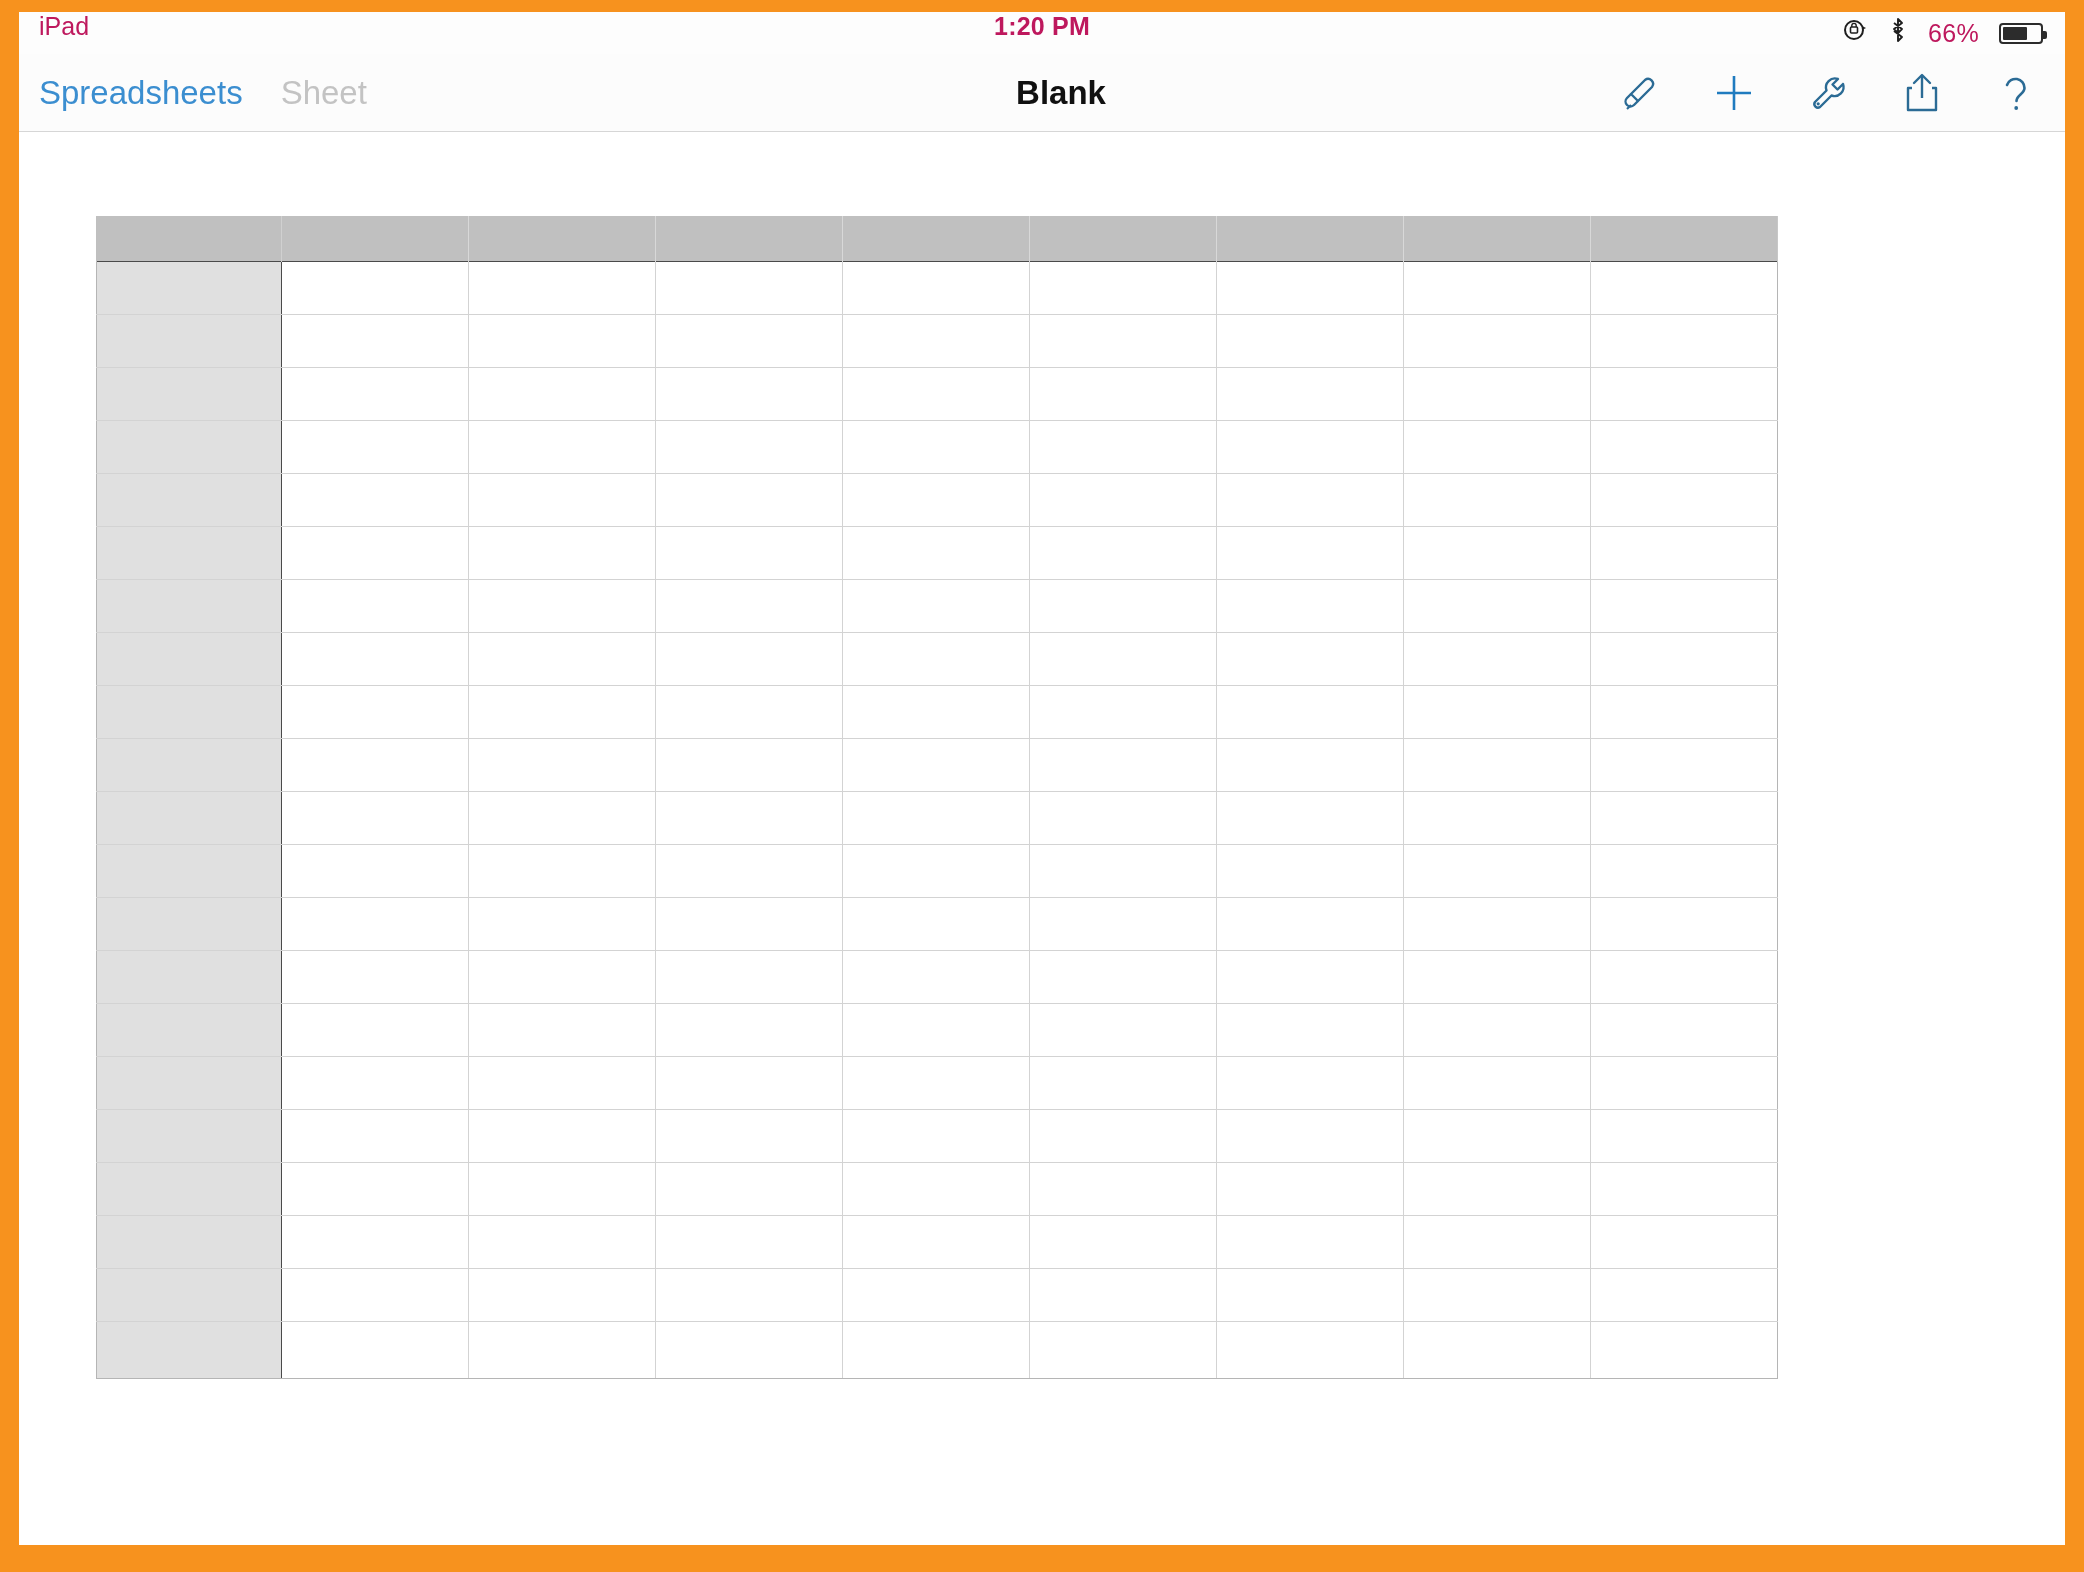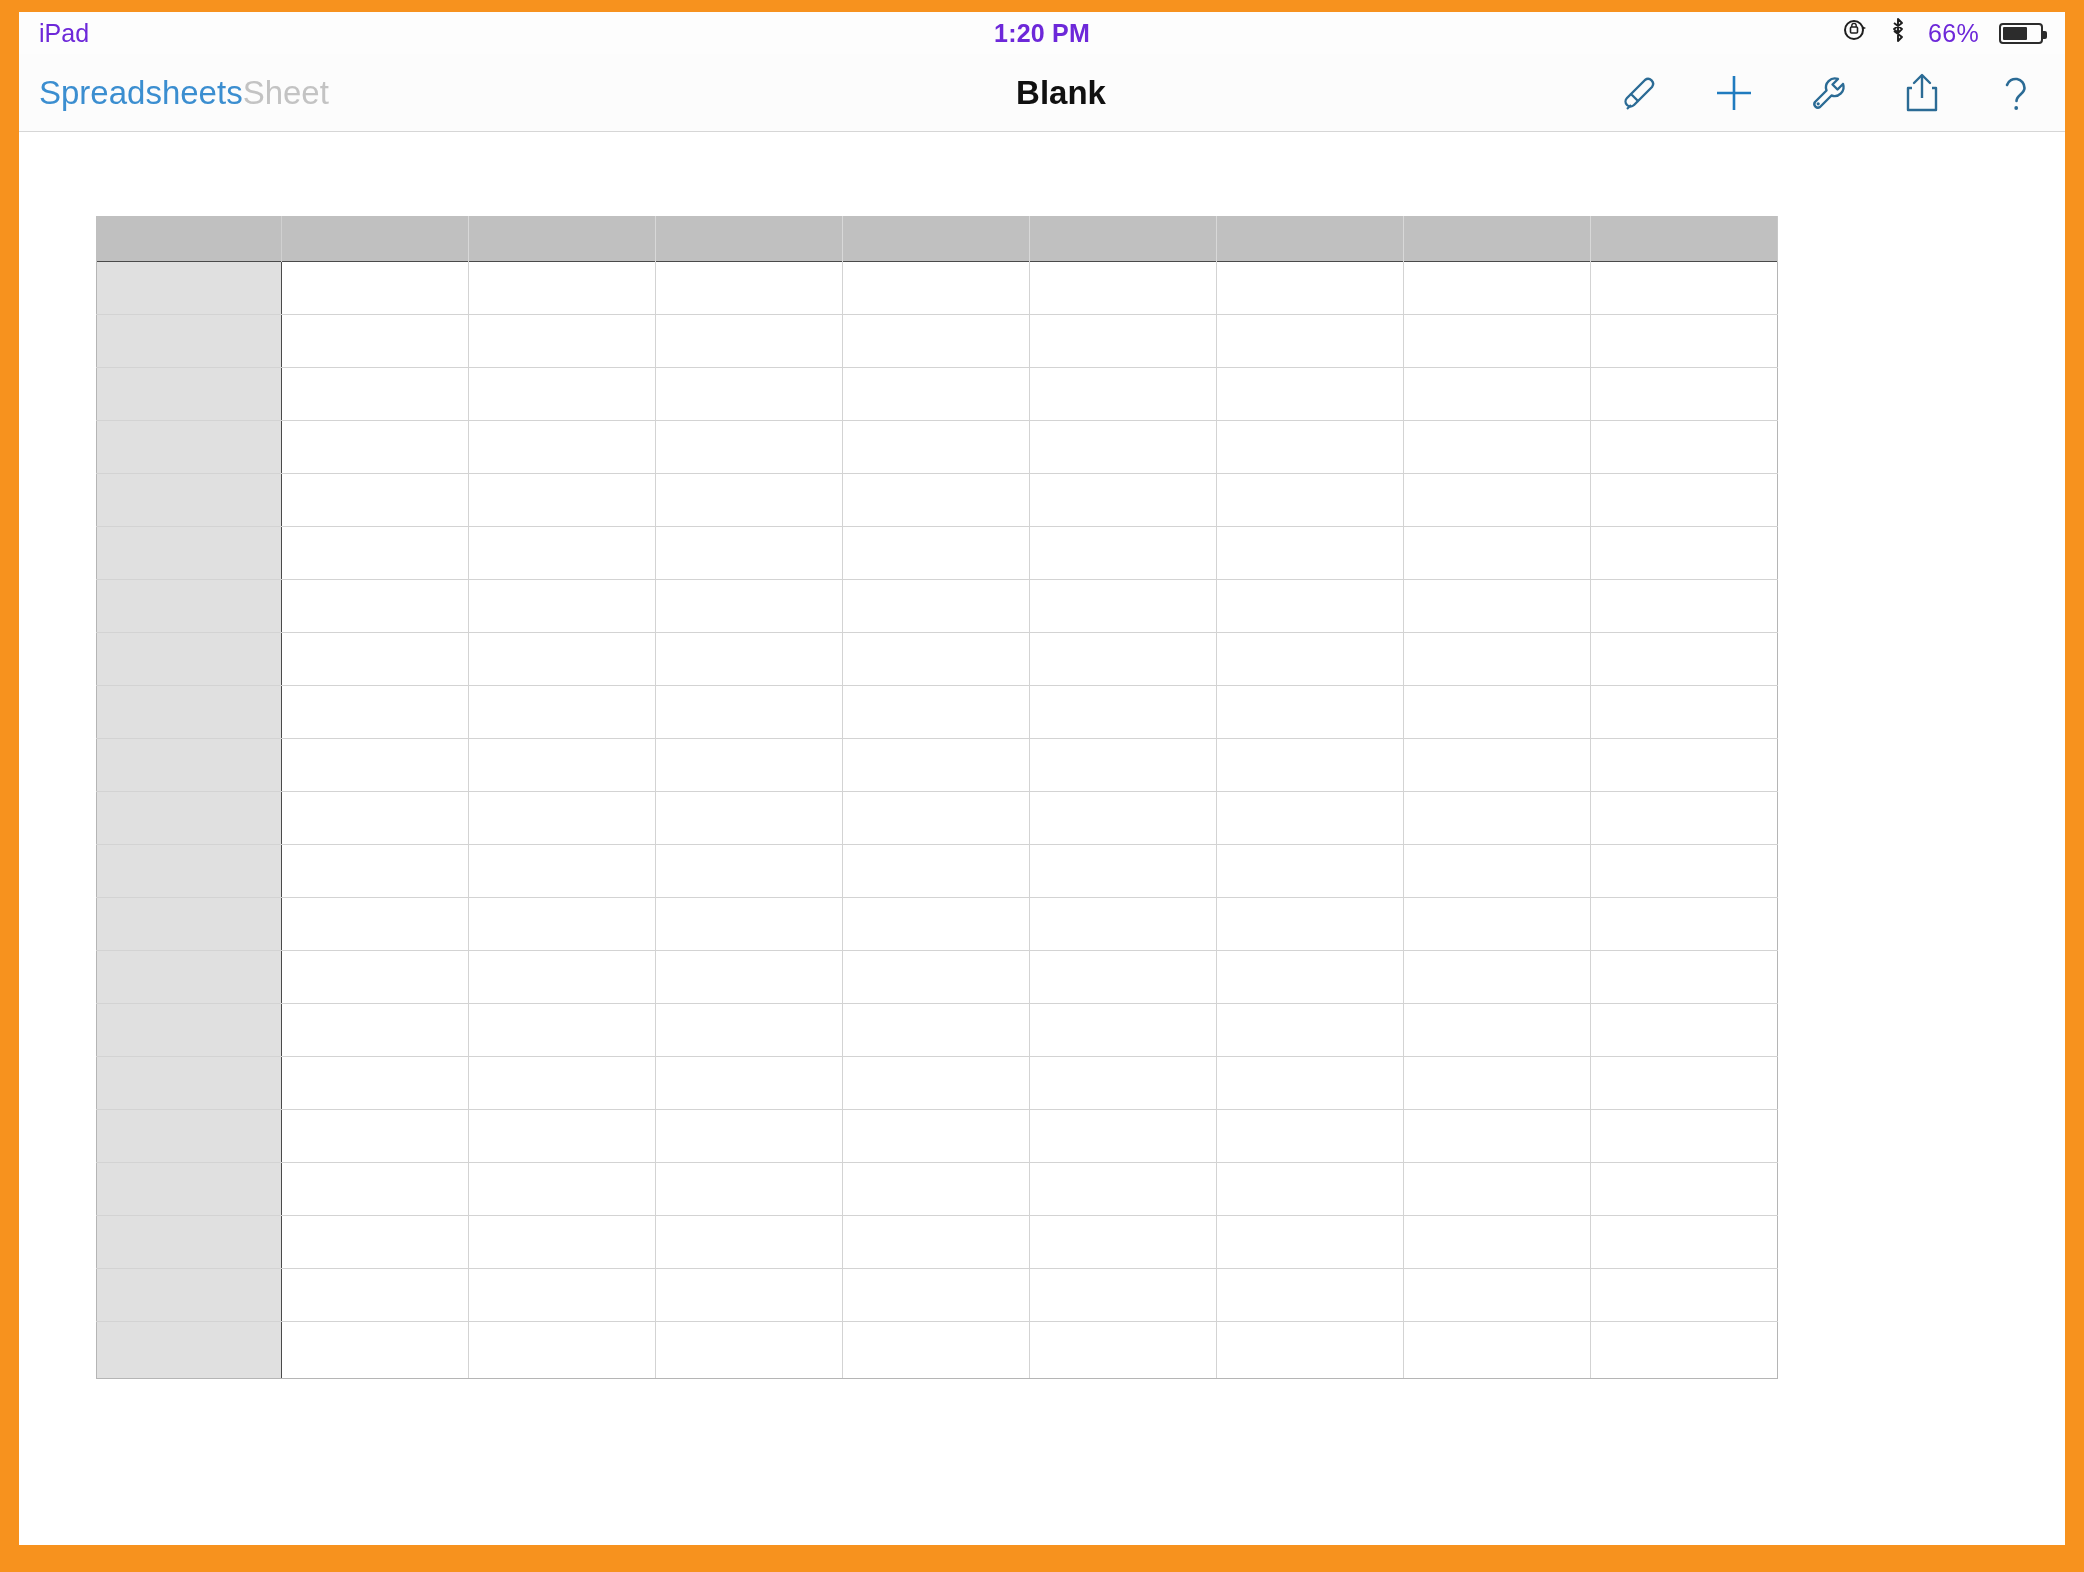--- a/index.html
+++ b/index.html
@@ -24,24 +24,23 @@
     background:#ffffff;
     overflow:hidden;
   }
 
   
   #status-bar {
     position:relative;
     height:42px;
     background:#fdfdfd;
     display:flex;
-    align-items:center;
     padding:0 22px 0 20px;
     font-size:25px;
-    color:#6d28d9;
+    color:#be185d;
   }
   #status-left { flex:0 0 auto; }
   #status-center {
     position:absolute;
     left:0; right:0;
     text-align:center;
     font-weight:bold;
     font-size:25px;
     letter-spacing:0.2px;
     pointer-events:none;
@@ -77,21 +76,21 @@
   
   #nav-bar {
     position:relative;
     height:78px;
     background:#fcfcfc;
     border-bottom:1px solid #d6d6d6;
     display:flex;
     align-items:center;
     padding:0 26px 0 20px;
   }
-  #nav-left { display:flex; align-items:baseline; flex:0 0 auto; }
+  #nav-left { display:flex; align-items:baseline; gap:38px; flex:0 0 auto; }
   #btn-spreadsheets {
     font-size:33px;
     color:#3b8ed0;
     cursor:pointer;
     white-space:nowrap;
   }
   #btn-undo {
     font-size:33px;
     color:#c3c3c3;
     white-space:nowrap;

